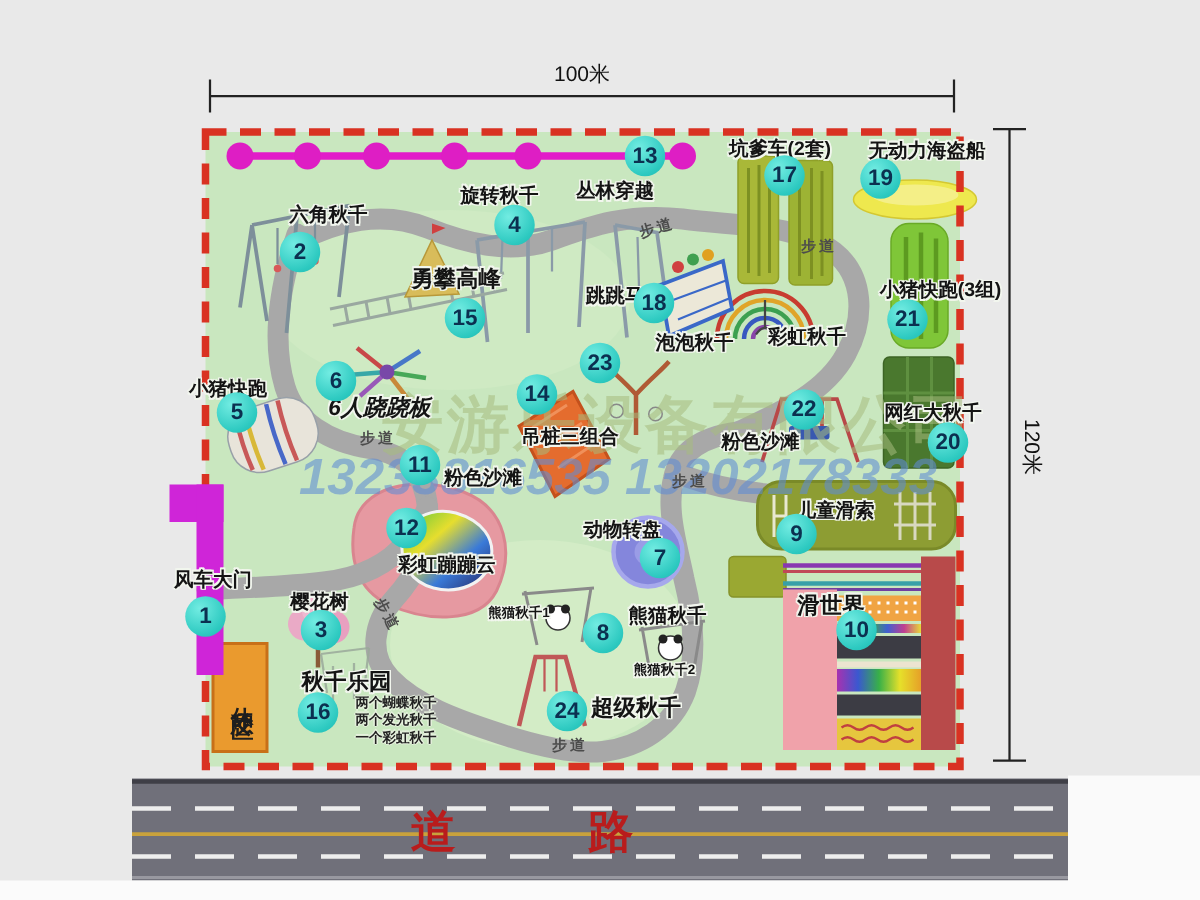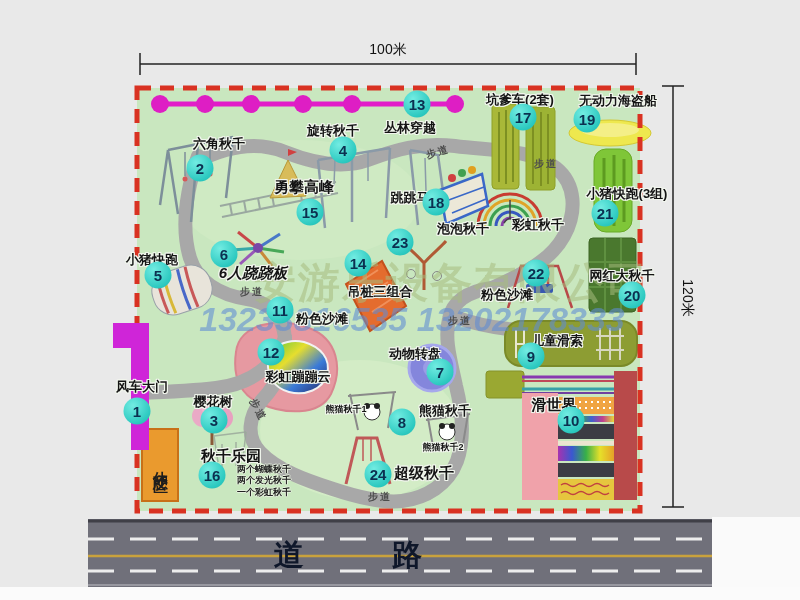--- a/index.html
+++ b/index.html
@@ -26,21 +26,21 @@
          background:radial-gradient(circle at 35% 30%,#72ece2,#2cc9c0 70%,#22b5ad);
          color:#0b3050;font-size:15px;font-weight:bold;display:flex;align-items:center;
          justify-content:center;line-height:1;}
   .rest{position:absolute;left:160px;top:465px;transform:translate(-50%,-50%);
         writing-mode:vertical-rl;font-size:15px;font-weight:bold;color:#1e1e1e;letter-spacing:4px;}
   .wm-co{position:absolute;left:452px;top:283px;transform:translate(-50%,-50%);
          font-size:42px;font-weight:bold;letter-spacing:2px;color:rgba(165,188,125,0.55);white-space:nowrap;}
   .wm-ph{position:absolute;left:412px;top:319px;transform:translate(-50%,-50%);
          font-size:34px;font-weight:bold;font-style:italic;color:rgba(95,140,212,0.58);white-space:nowrap;}
   .road-lbl{position:absolute;left:368px;top:555px;transform:translate(-50%,-50%);
-            font-size:30px;font-weight:bold;color:#0f172a;letter-spacing:40px;white-space:nowrap;}
+            font-size:30px;font-weight:bold;color:#b91c1c;letter-spacing:40px;white-space:nowrap;}
 </style>
 </head>
 <body>
 
 <div class="page">
 
 <svg class="base" width="800" height="600" viewBox="0 0 800 600">
   <defs>
     <linearGradient id="rbCloud" x1="0" y1="0" x2="1" y2="1">
       <stop offset="0" stop-color="#55c53e"></stop>
@@ -322,21 +322,21 @@
 <div class="badge" style="left:214px;top:420px;">3</div>
 <div class="badge" style="left:343px;top:150px;">4</div>
 <div class="badge" style="left:158px;top:275px;">5</div>
 <div class="badge" style="left:224px;top:254px;">6</div>
 <div class="badge" style="left:440px;top:372px;">7</div>
 <div class="badge" style="left:402px;top:422px;">8</div>
 <div class="badge" style="left:531px;top:356px;">9</div>
 <div class="badge" style="left:571px;top:420px;">10</div>
 <div class="badge" style="left:280px;top:310px;">11</div>
 <div class="badge" style="left:271px;top:352px;">12</div>
-<div class="badge" style="left:417px;top:104px;">13</div>
+<div class="badge" style="left:430px;top:104px;">13</div>
 <div class="badge" style="left:358px;top:263px;">14</div>
 <div class="badge" style="left:310px;top:212px;">15</div>
 <div class="badge" style="left:212px;top:475px;">16</div>
 <div class="badge" style="left:523px;top:117px;">17</div>
 <div class="badge" style="left:436px;top:202px;">18</div>
 <div class="badge" style="left:587px;top:119px;">19</div>
 <div class="badge" style="left:632px;top:295px;">20</div>
 <div class="badge" style="left:605px;top:213px;">21</div>
 <div class="badge" style="left:536px;top:273px;">22</div>
 <div class="badge" style="left:400px;top:242px;">23</div>

